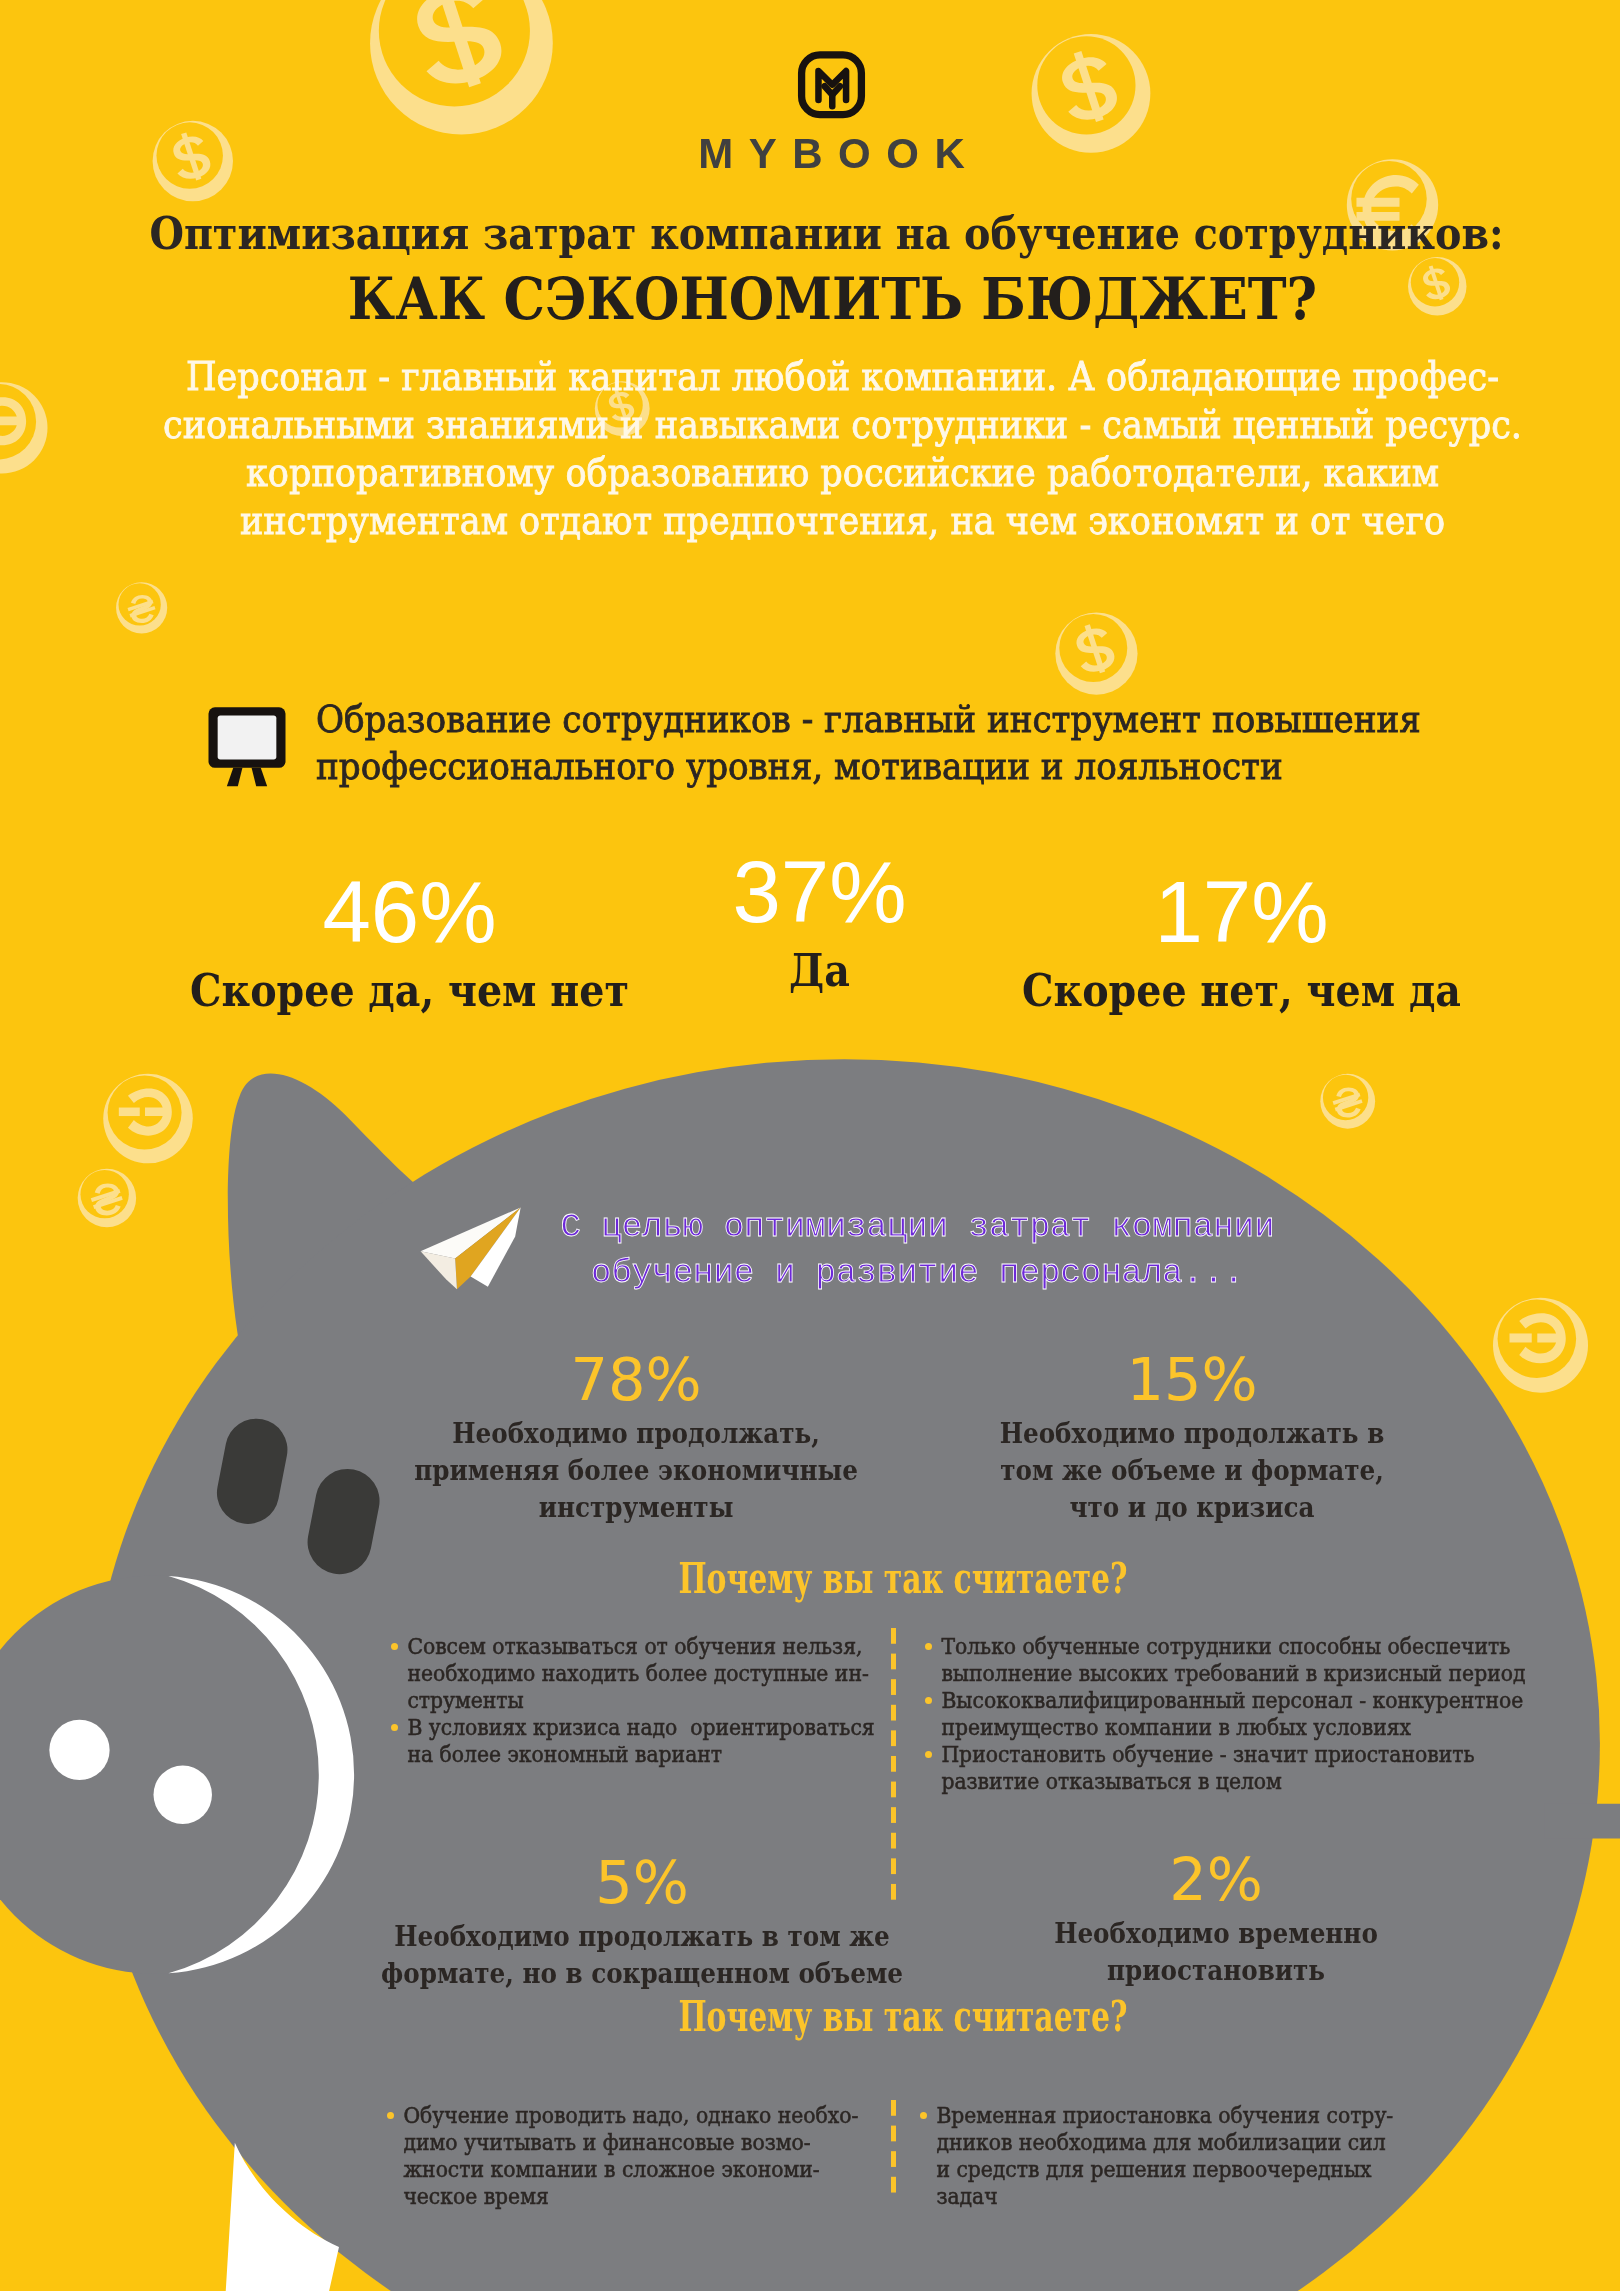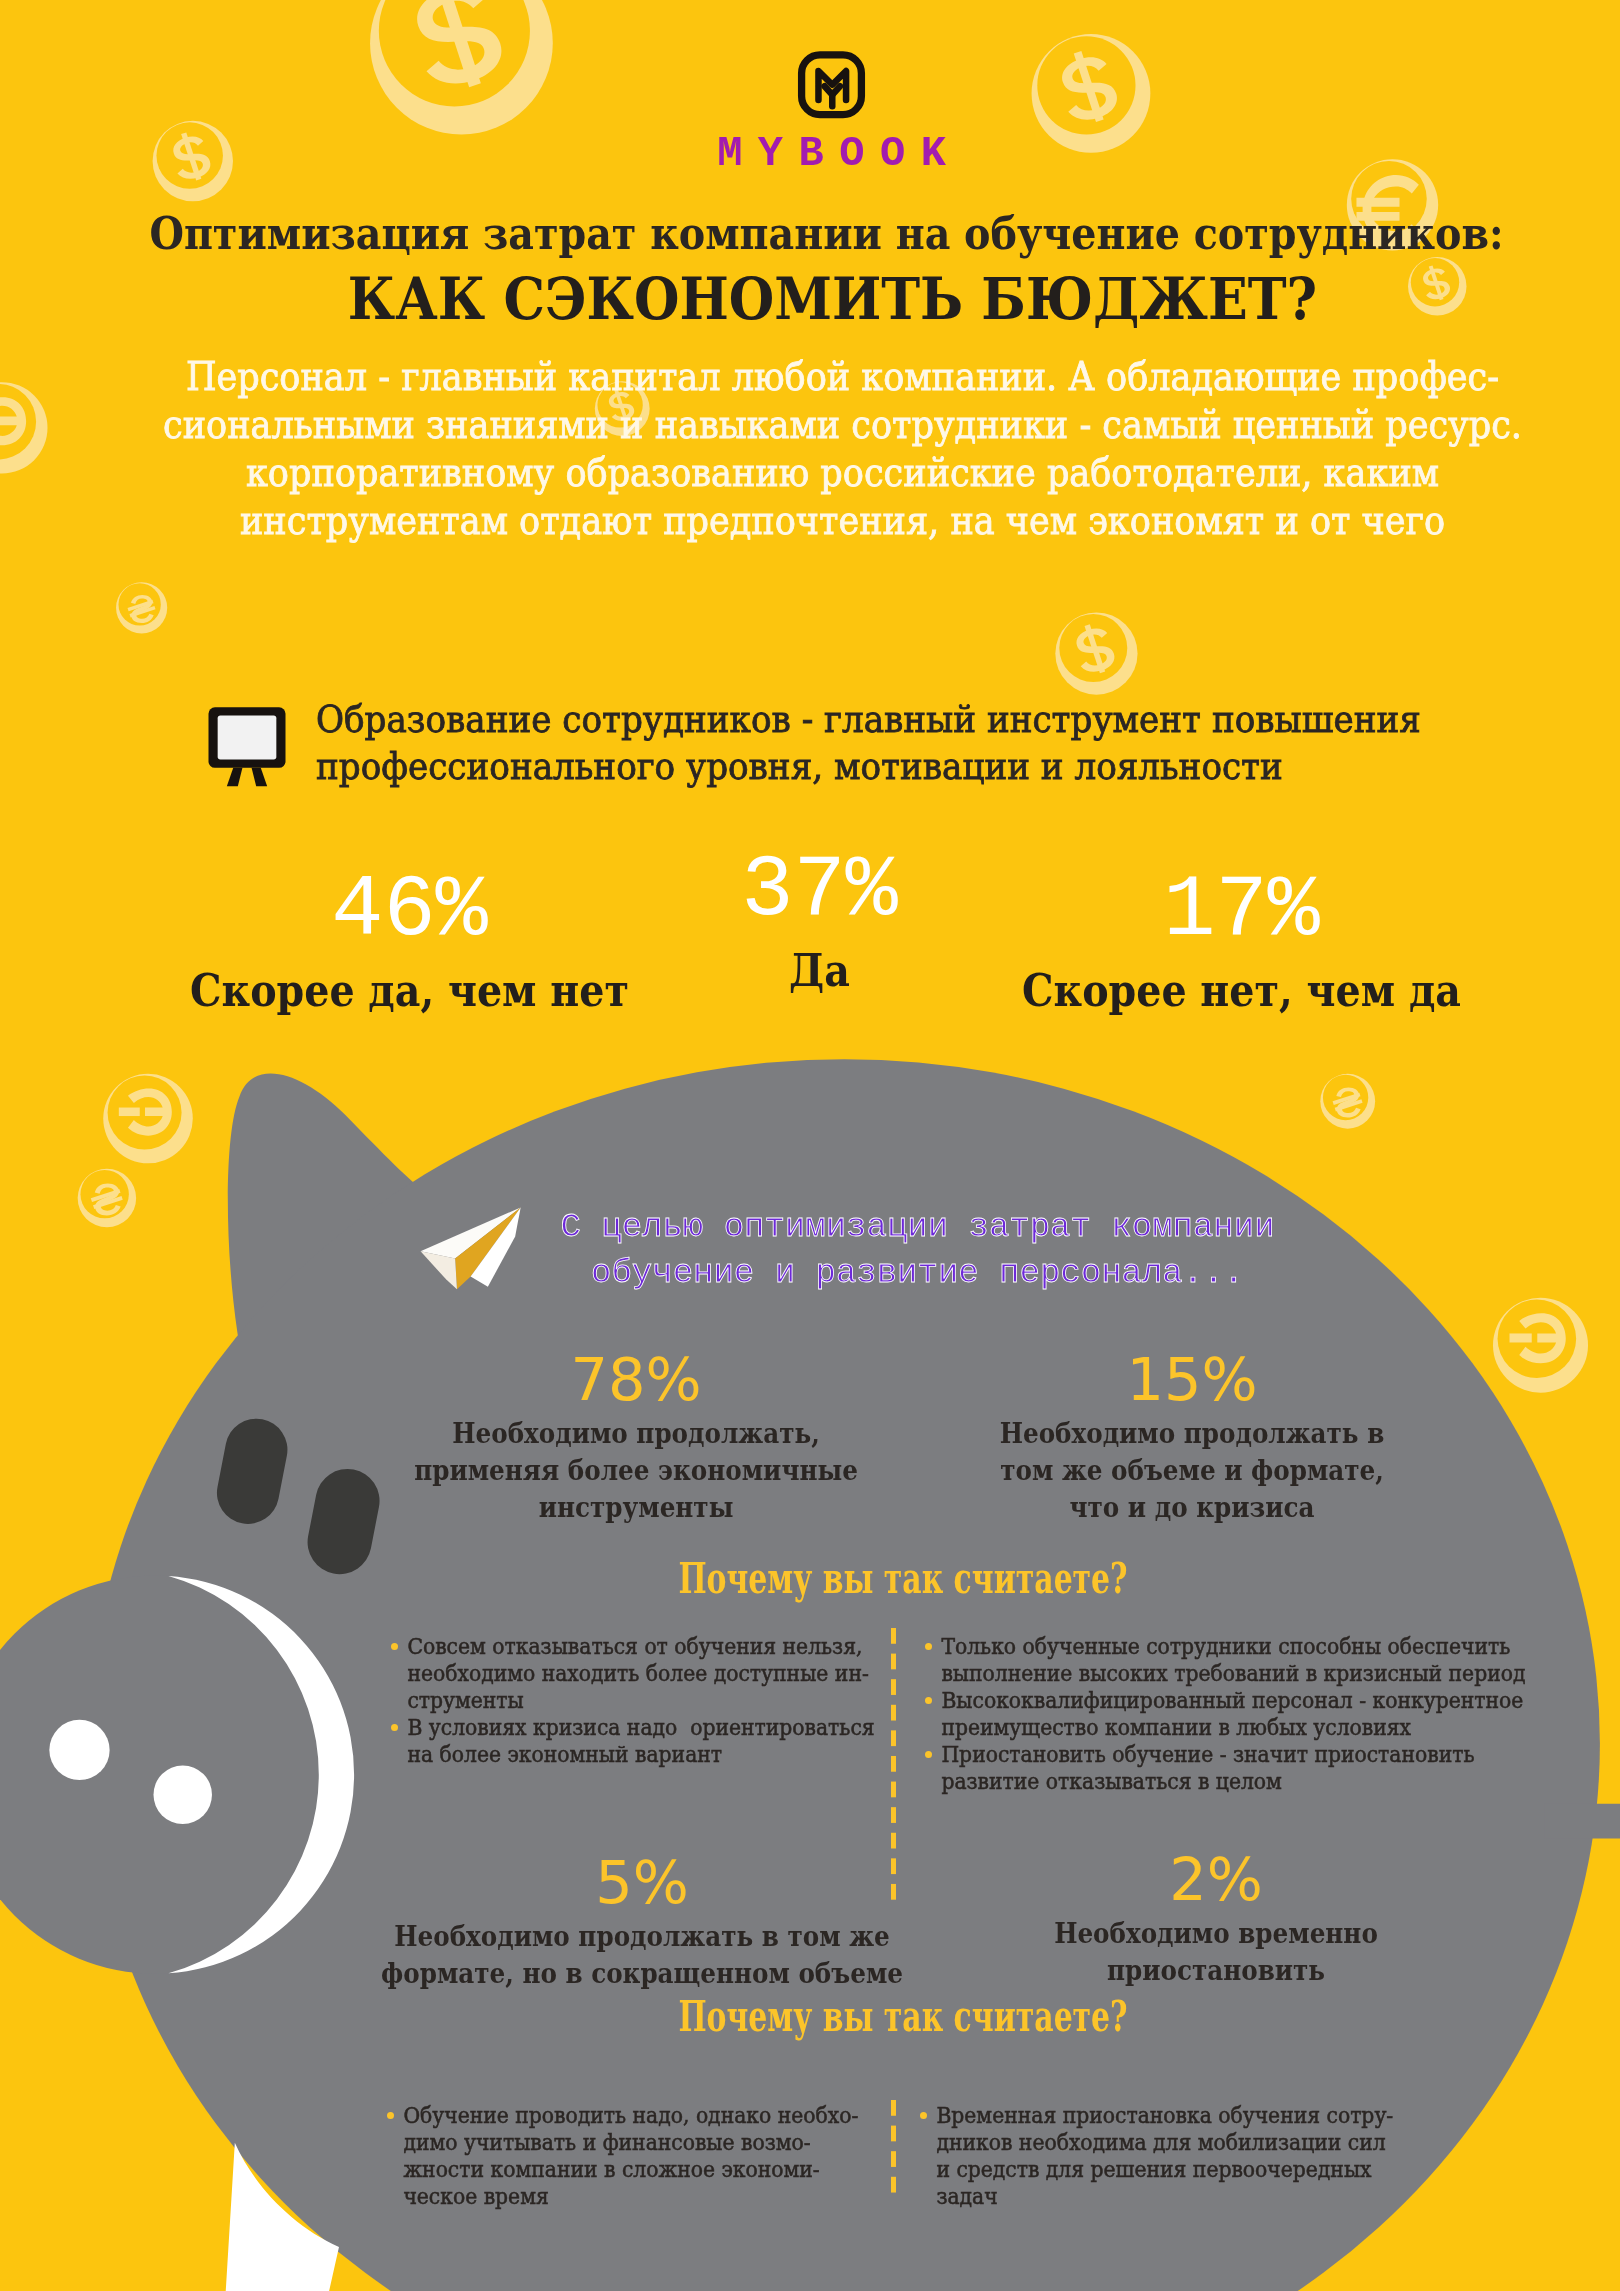--- a/index.html
+++ b/index.html
@@ -5,38 +5,38 @@
   html,body{margin:0;padding:0;}
   body{width:1620px;height:2292px;overflow:hidden;background:#FCC50E;
        font-family:"DejaVu Serif",serif;-webkit-font-smoothing:antialiased;}
   #poster{position:relative;width:1620px;height:2292px;overflow:hidden;background:#FCC50E;}
   .layer{position:absolute;left:0;top:0;width:1620px;height:2292px;}
   .abs{position:absolute;}
 
   
   .logo-block{position:absolute;left:43px;width:1577px;top:51px;text-align:center;}
   .logo-mark{display:block;margin:0 auto;}
-  .logo-word{font-family:Liberation Mono, monospace;font-weight:700;font-size:42px;
-             letter-spacing:15.5px;color:#a21caf;margin-top:10px;text-indent:15.5px;}
+  .logo-word{font-family:Liberation Sans, sans-serif;font-weight:700;font-size:42px;
+             letter-spacing:15.5px;color:#404040;margin-top:10px;text-indent:15.5px;}
   .kicker{position:absolute;left:141px;width:1371px;top:208px;text-align:center;color:#2B2623;white-space:nowrap;
           font-family:"DejaVu Serif Condensed","DejaVu Serif",serif;font-weight:700;font-size:44px;line-height:51px;}
   .title{position:absolute;left:147px;width:1371px;top:265px;text-align:center;color:#231F1C;white-space:nowrap;
          font-family:"DejaVu Serif Condensed","DejaVu Serif",serif;font-weight:700;font-size:58px;line-height:68px;}
   .intro{position:absolute;left:139px;width:1407px;top:353px;text-align:center;color:#FFF8E7;
          font-family:"DejaVu Serif Condensed","DejaVu Serif",serif;font-weight:400;font-size:39px;line-height:48px;
          -webkit-text-stroke:0.8px #FFF8E7;}
 
   
   .q1-icon{left:203px;top:700px;}
   .q1-statement{position:absolute;left:316px;top:696px;color:#2B2623;
          font-family:"DejaVu Serif Condensed","DejaVu Serif",serif;font-weight:400;font-size:38px;line-height:47px;
          -webkit-text-stroke:0.8px #2B2623;}
   .q1-answers{position:absolute;left:0;top:0;width:1620px;height:0;}
   .ans1{position:absolute;text-align:center;}
-  .ans1 .v{color:#FFFFFF;font-family:Liberation Mono, monospace;font-weight:400;font-size:87px;line-height:87px;}
+  .ans1 .v{color:#FFFFFF;font-family:Liberation Sans, sans-serif;font-weight:400;font-size:87px;line-height:87px;}
   .ans1 .l{color:#231F1C;font-family:"DejaVu Serif Condensed","DejaVu Serif",serif;font-weight:700;font-size:44px;line-height:51px;margin-top:10px;}
 
   
   .plane-icon{left:412px;top:1202px;}
   .q2-heading{position:absolute;left:552px;width:731px;top:1204px;color:#6d28d9;text-align:center;
         font-family:Liberation Mono, monospace;font-weight:400;font-size:34px;line-height:46px;
         -webkit-text-stroke:0.8px #FFFFFF;}
   .q2-row1,.q2-row2{position:absolute;left:0;top:0;width:1620px;height:0;}
   .ans2{position:absolute;text-align:center;}
   .ans2 .v{color:#FCC42A;font-family:"DejaVu Sans",sans-serif;font-weight:400;font-size:59px;line-height:59px;}

